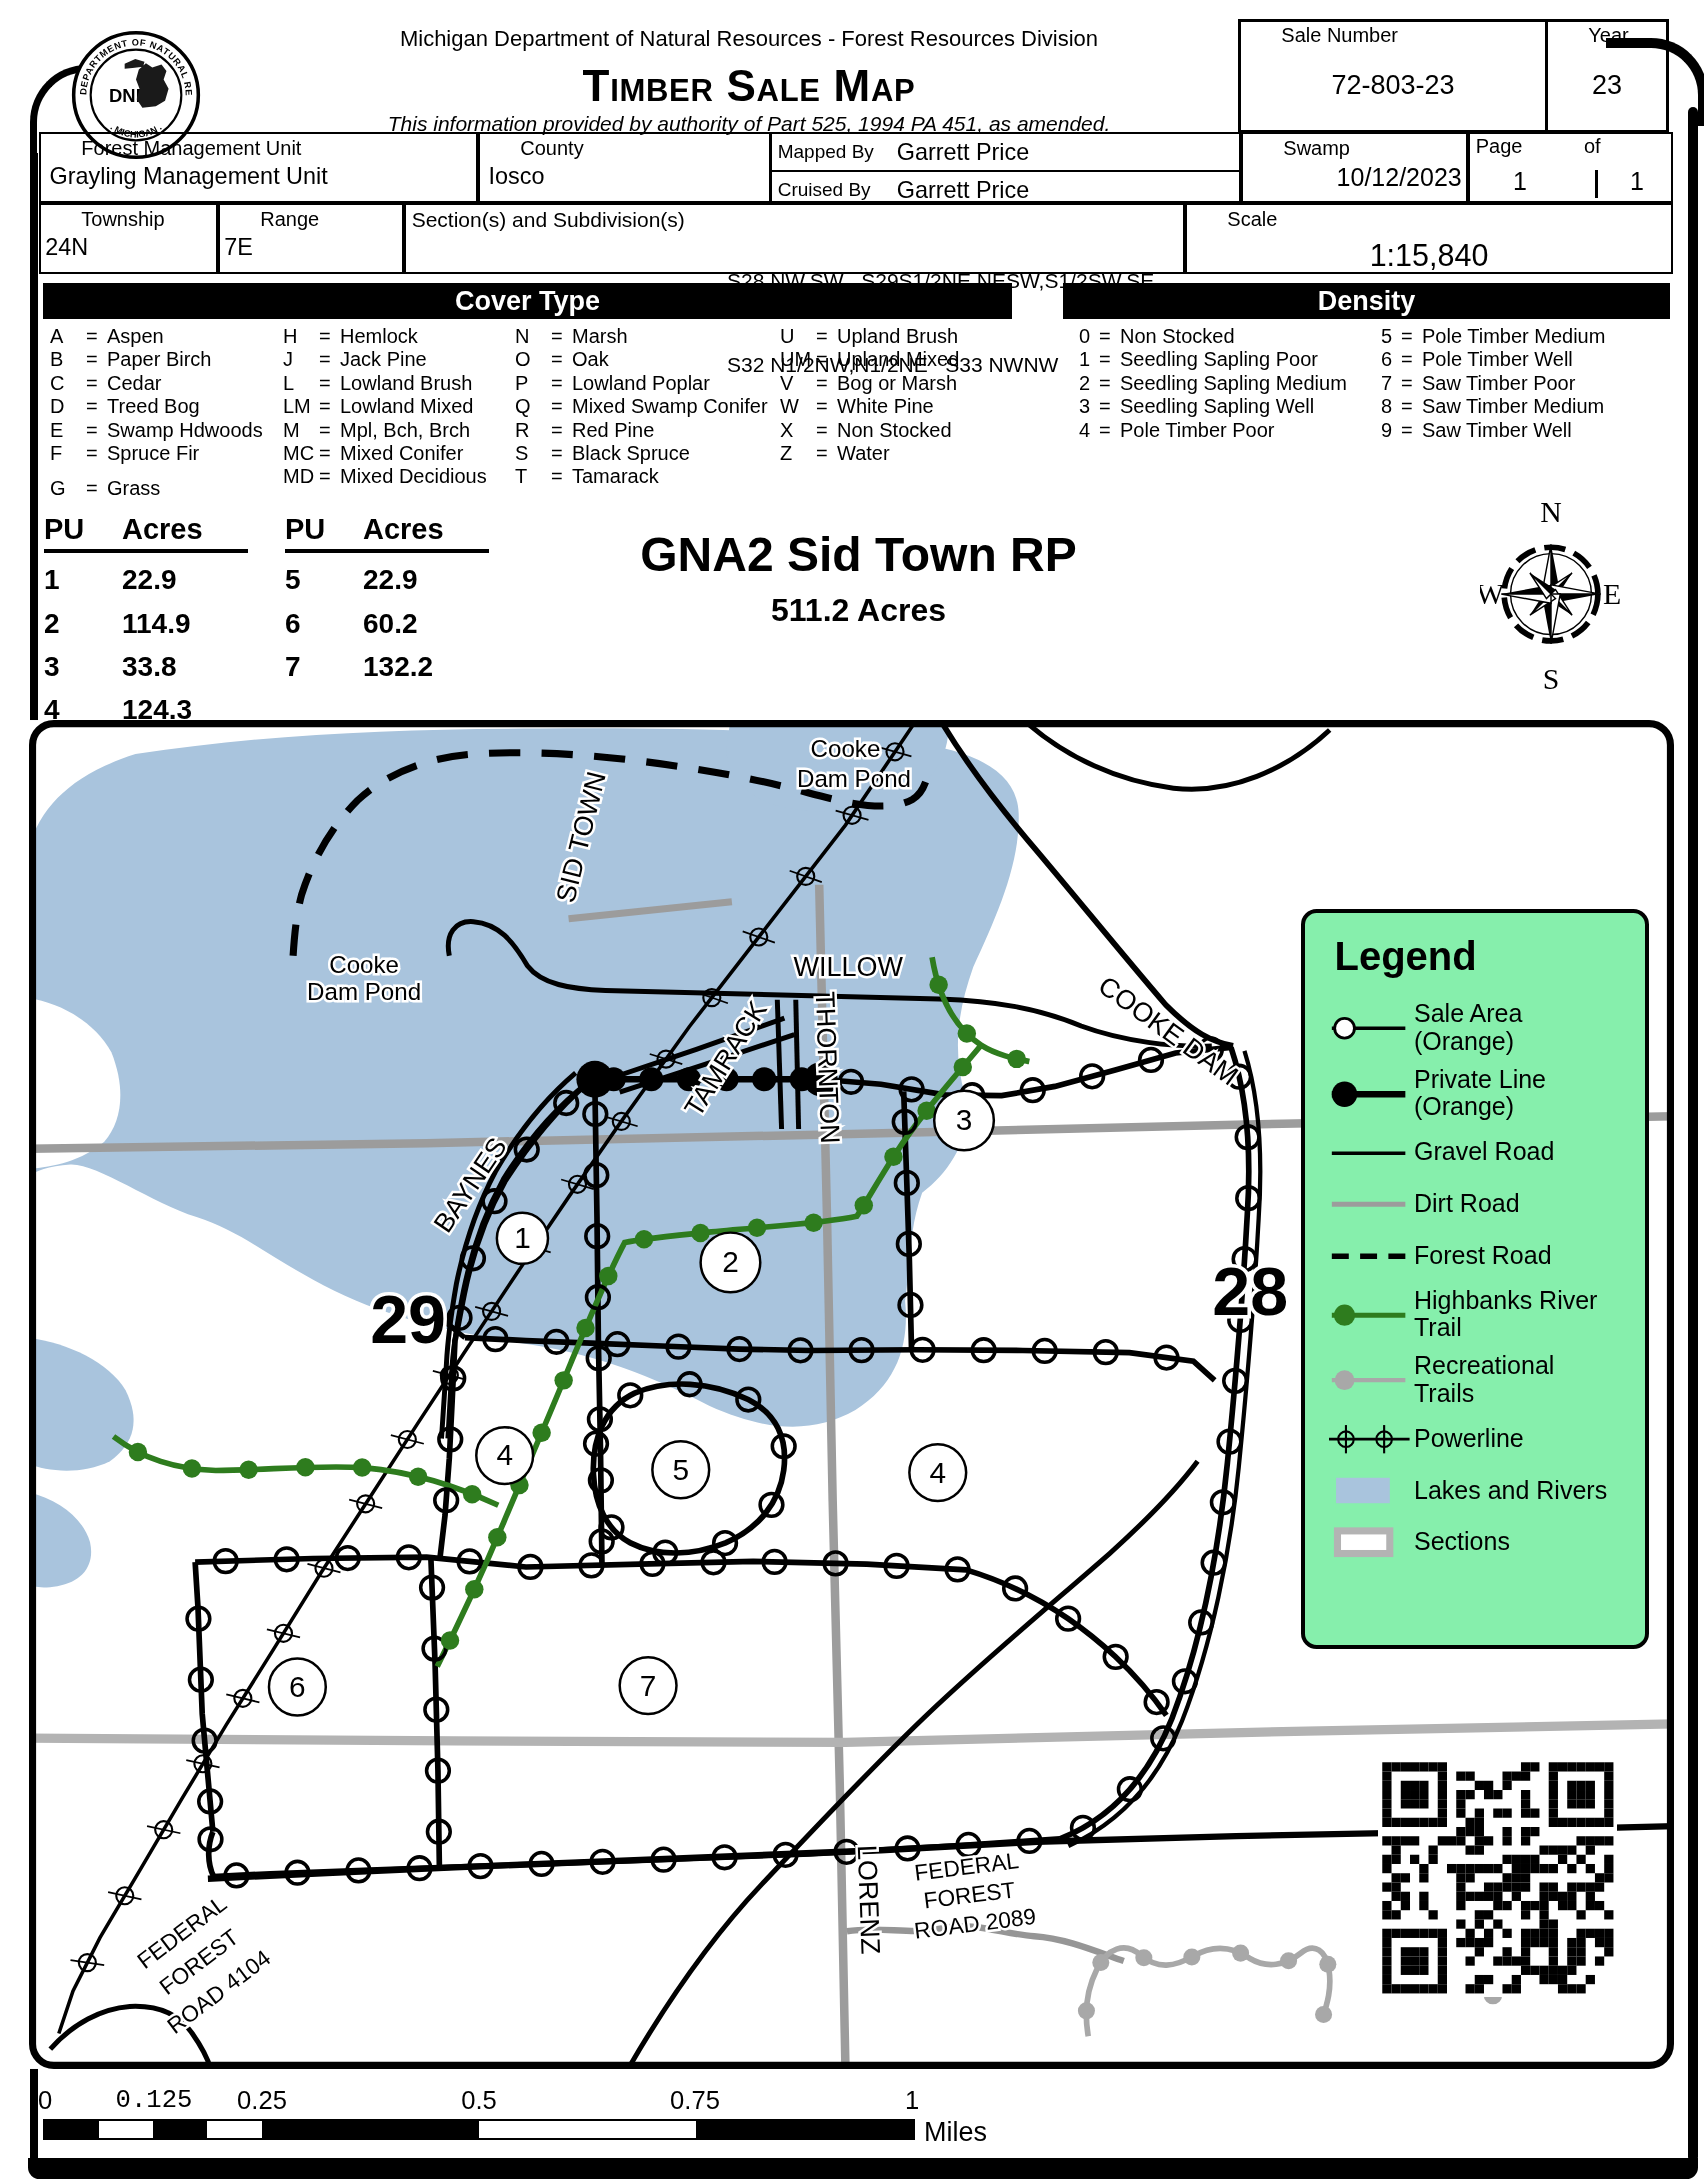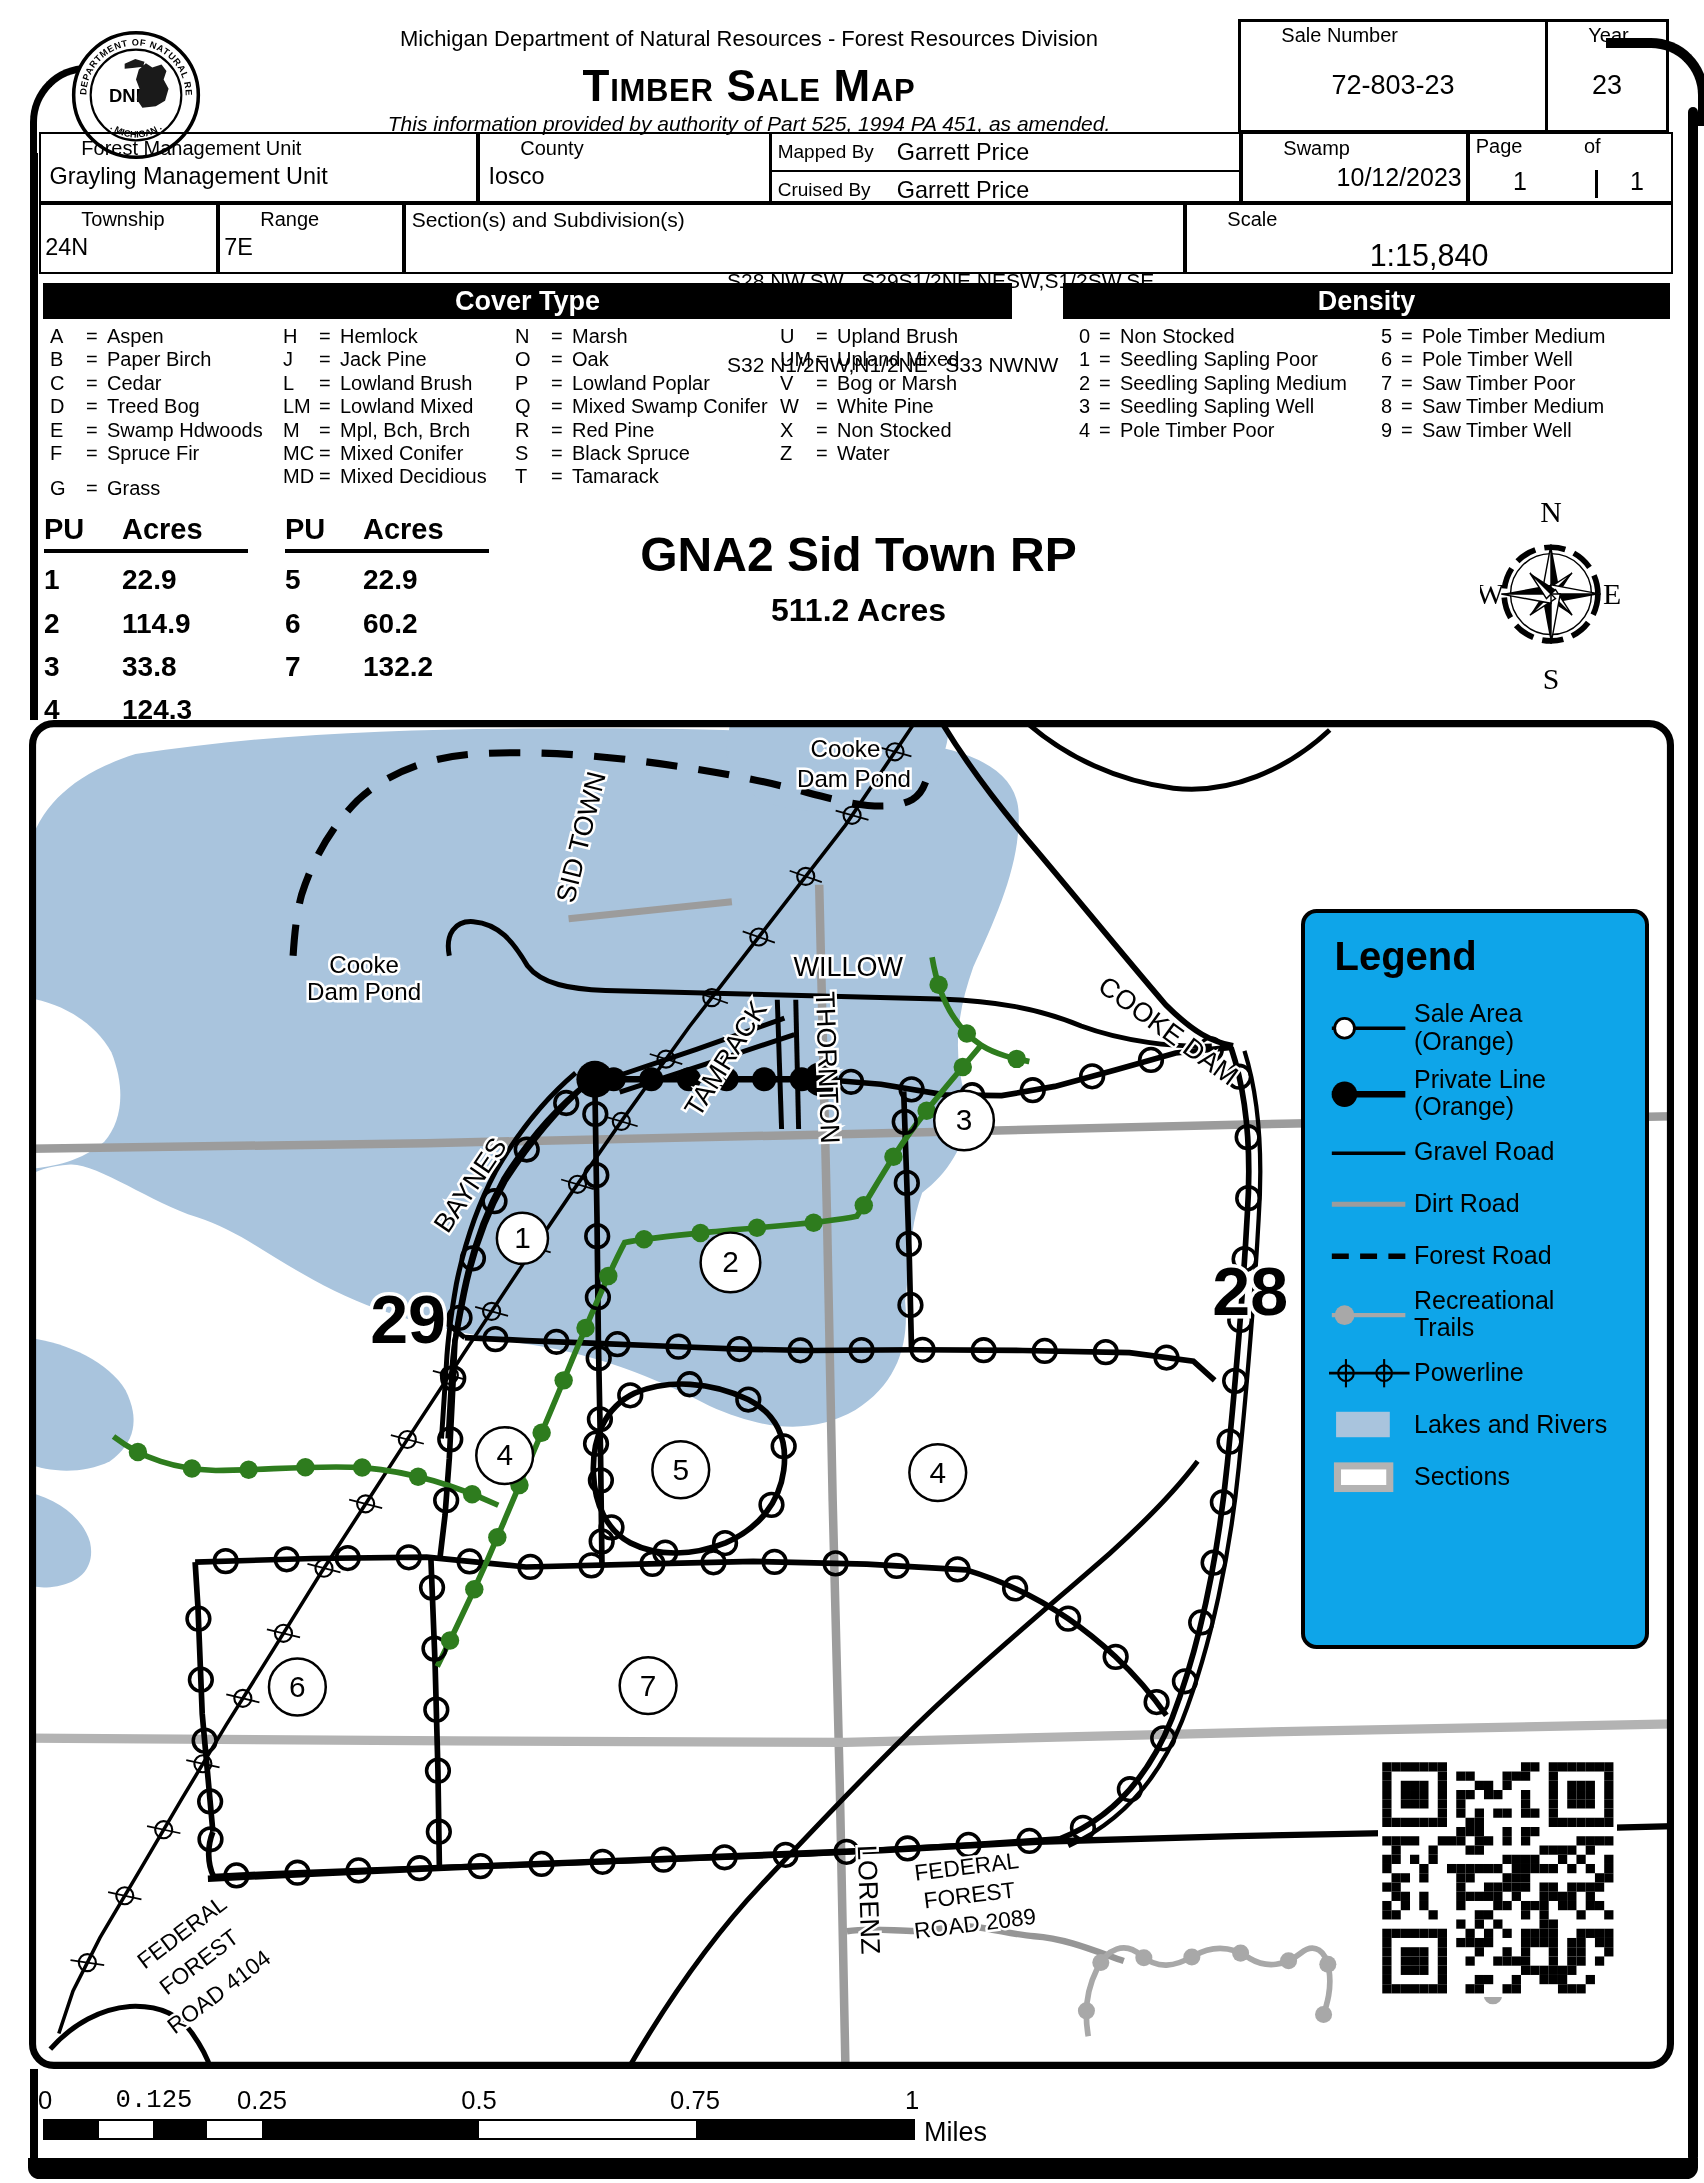--- a/index.html
+++ b/index.html
@@ -40,21 +40,21 @@
   .pu-row{display:grid;grid-template-columns:68px 1fr;font-size:28px;font-weight:bold;margin-top:11.4px;}
   .pu-row span:last-child,.pu-head span:last-child{padding-left:10px;}
   #sale-name{left:454px;top:527px;width:809px;text-align:center;font-size:48px;font-weight:bold;}
   #sale-acres{left:454px;top:592px;width:809px;text-align:center;font-size:32px;font-weight:bold;}
   
   #map-wrap{left:29px;top:720px;width:1645px;height:1349px;}
   .mlabel{fill:#000;text-anchor:middle;paint-order:stroke;stroke:#fff;stroke-width:7px;font-family:"Liberation Sans",sans-serif;}
   .secnum{font-weight:bold;stroke-width:10px;}
   .unitnum{fill:#000;text-anchor:middle;font-size:42px;font-family:"Liberation Sans",sans-serif;}
   
-  #legend{left:1301px;top:909px;width:348px;height:740px;background:#0ea5e9;border:4.3px solid #000;border-radius:15.6px;box-sizing:border-box;padding:17px 10px 7px 21px;}
+  #legend{left:1301px;top:909px;width:348px;height:740px;background:#86efac;border:4.3px solid #000;border-radius:15.6px;box-sizing:border-box;padding:17px 10px 7px 21px;}
   #legend h1{font-size:40px;margin:4.3px 0 21px 8.5px;font-weight:bold;}
   .leg-item{display:flex;align-items:center;margin-bottom:10.7px;}
   .leg-sym{width:88px;height:41px;flex:0 0 88px;}
   .leg-label{font-size:25px;line-height:1.1;white-space:pre-line;}
   
   #qr-box{left:1378px;top:1758px;width:239px;height:239px;background:#fff;}
   
   #scalebar{left:45px;top:2086px;width:1065px;height:71px;}
   .sb-tick{position:absolute;top:0;transform:translateX(-50%);font-size:25.6px;}
   #sb-bar{position:absolute;left:-2.1px;top:33px;display:flex;border:2.1px solid #000;}
@@ -766,20 +766,28 @@
         <span class="leg-sym"><svg width="88" height="41" viewBox="0 0 124 58">
             <line x1="8" y1="30" x2="112" y2="30" stroke="#9c9c9c" stroke-width="7"></line>
           </svg></span>
         <span class="leg-label">Dirt Road</span>
       </div>
       <div class="leg-item">
         <span class="leg-sym"><svg width="88" height="41" viewBox="0 0 124 58">
             <line x1="8" y1="30" x2="112" y2="30" stroke="#000" stroke-width="8" stroke-dasharray="24 16"></line>
           </svg></span>
         <span class="leg-label">Forest Road</span>
+      </div>
+      <div class="leg-item">
+        <span class="leg-sym"><svg width="88" height="41" viewBox="0 0 124 58">
+            <line x1="8" y1="30" x2="112" y2="30" stroke="#2e7c1e" stroke-width="7"></line>
+            <circle cx="26" cy="30" r="15" fill="#2e7c1e"></circle>
+          </svg></span>
+        <span class="leg-label">Highbanks River
+Trail</span>
       </div>
       <div class="leg-item">
         <span class="leg-sym"><svg width="88" height="41" viewBox="0 0 124 58">
             <line x1="8" y1="30" x2="112" y2="30" stroke="#a8a8a8" stroke-width="6"></line>
             <circle cx="26" cy="30" r="14" fill="#a8a8a8"></circle>
           </svg></span>
         <span class="leg-label">Recreational
 Trails</span>
       </div>
       <div class="leg-item">

